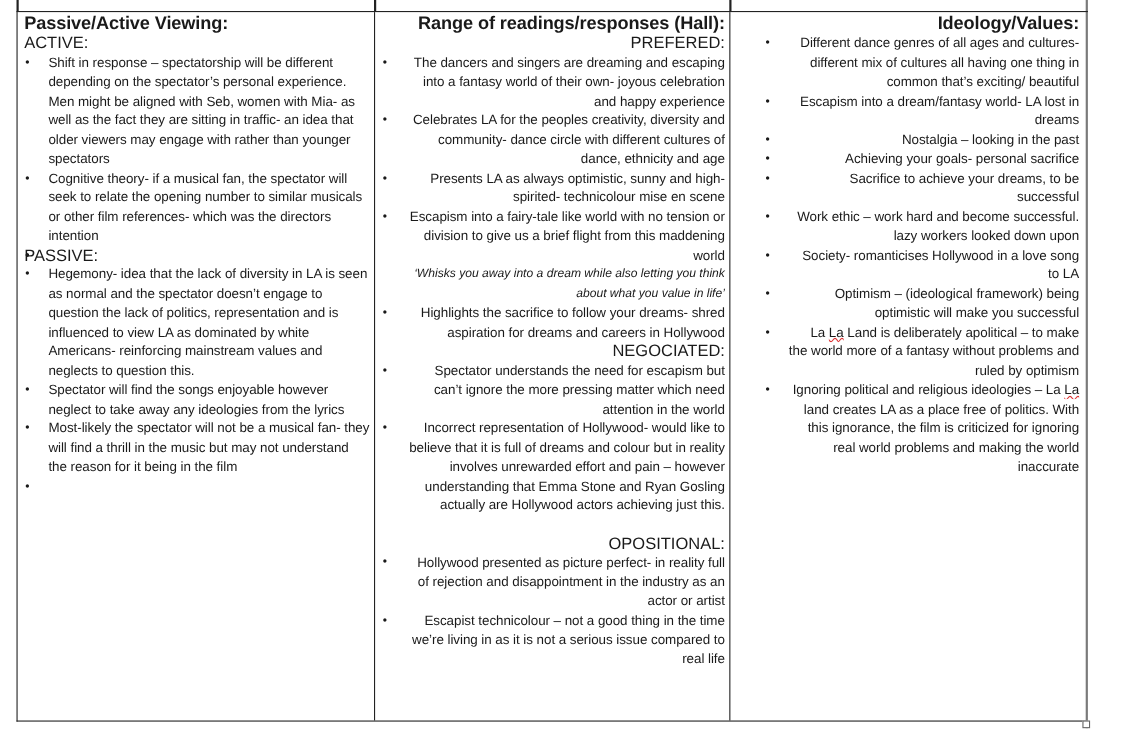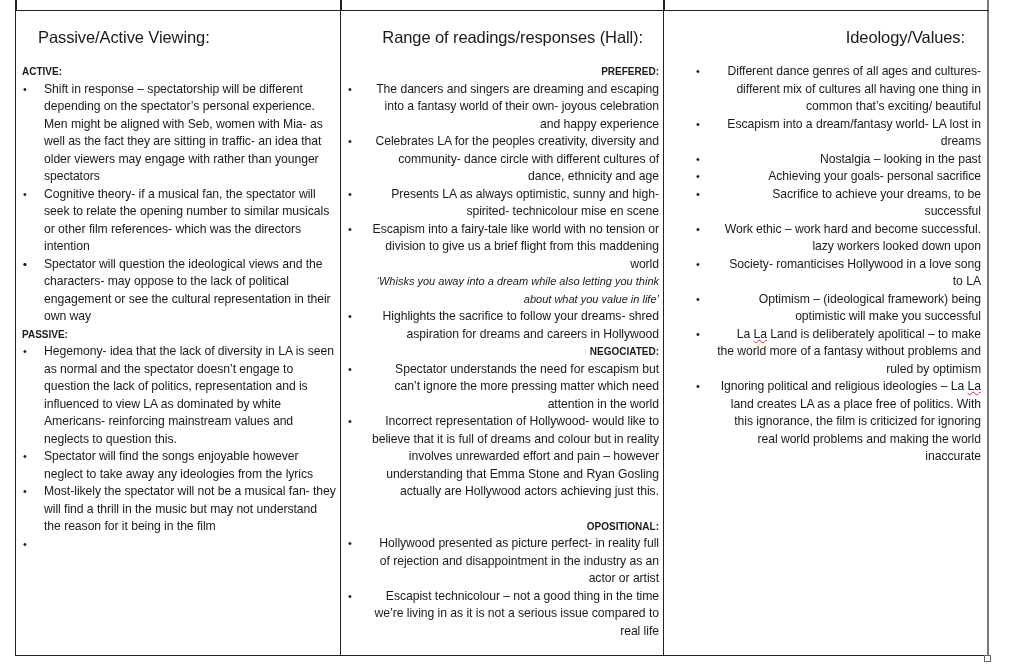--- a/index.html
+++ b/index.html
@@ -7,22 +7,22 @@
          font-family:"Liberation Sans", "DejaVu Sans", sans-serif; color:#1a1a1a; }
   .table { position:absolute; left:15px; top:10px; width:974px; height:646px;
            border-top:1.5px solid #222; border-bottom:1.5px solid #222; border-left:1.5px solid #222; box-sizing:border-box; }
   .rborder { position:absolute; left:987px; top:0; width:2px; height:662px; background:#7a7a7a; }
   .topstub { position:absolute; top:0; height:10px; width:1.5px; background:#222; }
   .resize-handle { position:absolute; left:984px; top:655px; width:7px; height:7px; border:1px solid #666; background:#fff; box-sizing:border-box; }
   .col { position:absolute; top:0; bottom:0; box-sizing:border-box; padding:1px 4px 0 6px; }
   .col1 { left:0; width:325px; border-right:1.5px solid #222; }
   .col2 { left:325px; width:323px; border-right:1.5px solid #222;text-align:right; }
   .col3 { left:645px; width:324px;text-align:right; }
-  .heading { font-weight:normal; font-size:16.5px; line-height:19px; margin:16px; letter-spacing:-0.1px; }
-  .sub { font-weight:bold; font-size:10px; line-height:17.5px; margin:0; }
+  .heading { font-weight:bold; font-size:16.5px; line-height:19px; margin:0; letter-spacing:-0.1px; }
+  .sub { font-weight:normal; font-size:15px; line-height:17.5px; margin:0; }
   ul { margin:0; padding:0; list-style:none; }
   li { position:relative; font-size:12.2px; line-height:17.5px; padding-left:22px; margin:0; letter-spacing:-0.05px; }
   li .bullet { position:absolute; left:1px; top:0; font-size:11px; }
   .col3 li { padding-left:50px; }
   .col3 li .bullet { left:29px; }
   .quote { font-style:italic; font-size:11px; line-height:17.5px; padding-left:22px; margin:0; }
   .gap { height:17px; }
   .squiggle { text-decoration:underline wavy #d33; text-decoration-thickness:1px; }
 </style>
 </head>
@@ -35,21 +35,21 @@
 
 <div class="table">
 
   <div class="col col1">
     <p class="heading">Passive/Active Viewing:</p>
     <p class="sub">ACTIVE:</p>
     <ul>
       <li><span class="bullet">•</span><span>Shift in response – spectatorship will be different depending on the spectator’s personal experience. Men might be aligned with Seb, women with Mia- as well as the fact they are sitting in traffic- an idea that older viewers may engage with rather than younger spectators</span></li>
       <li><span class="bullet">•</span><span>Cognitive theory- if a musical fan, the spectator will seek to relate the opening number to similar musicals or other film references- which was the directors intention</span></li>
       <li><span class="bullet">•</span></li>
-      <li><span class="bullet">•</span><span>Spectator will question the ideological views and the characters- may oppose to the lack of political engagement or see the cultural representation in their own way</span></li>
+      <li><span class="bullet">•</span></li>
     </ul>
     <p class="sub">PASSIVE:</p>
     <ul>
       <li><span class="bullet">•</span><span>Hegemony- idea that the lack of diversity in LA is seen as normal and the spectator doesn’t engage to question the lack of politics, representation and is influenced to view LA as dominated by white Americans- reinforcing mainstream values and neglects to question this.</span></li>
       <li><span class="bullet">•</span><span>Spectator will find the songs enjoyable however neglect to take away any ideologies from the lyrics</span></li>
       <li><span class="bullet">•</span><span>Most-likely the spectator will not be a musical fan- they will find a thrill in the music but may not understand the reason for it being in the film</span></li>
       <li><span class="bullet">•</span></li>
     </ul>
   </div>
 

